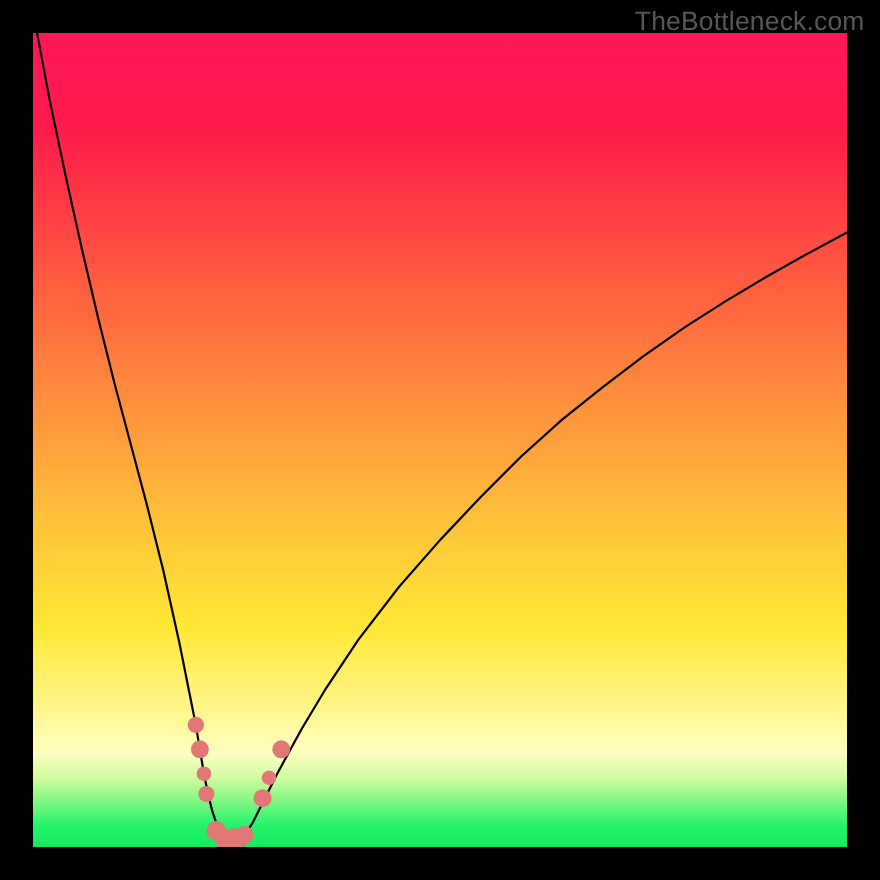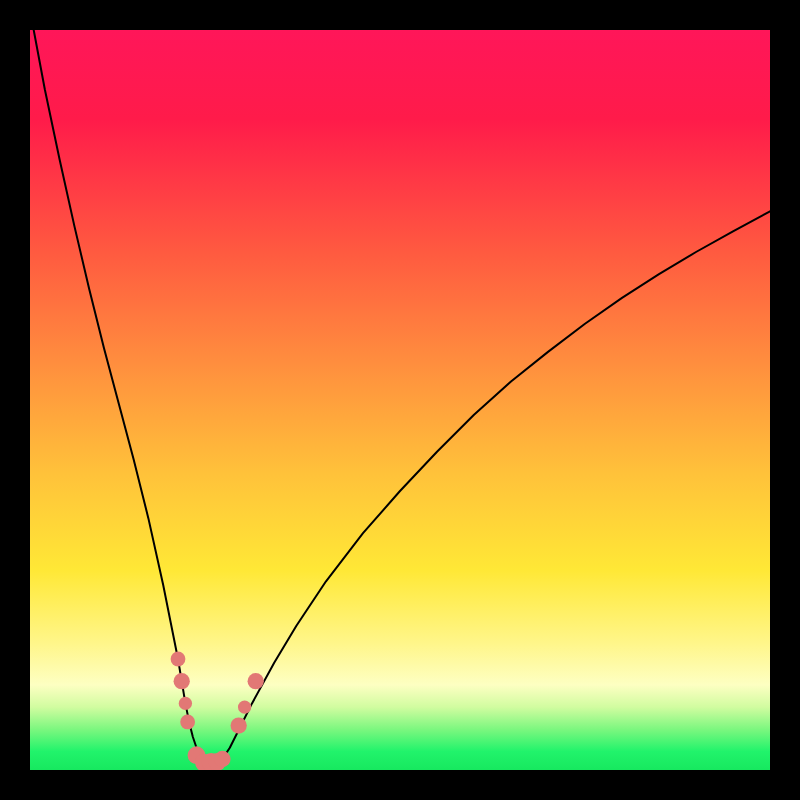--- a/index.html
+++ b/index.html
@@ -48,20 +48,21 @@
     position: absolute;
     inset: 0;
     z-index: 3;
   }
 </style>
 </head>
 <body>
 
 <div class="stage">
 
+  <div class="watermark">TheBottleneck.com</div>
 
   <div class="plot">
 
     <svg class="gradient" viewBox="0 0 100 100" preserveAspectRatio="none">
       <defs>
         <linearGradient id="bg-grad" x1="0" y1="0" x2="0" y2="1">
             <stop offset="0.00%" stop-color="#ff1659"></stop>
             <stop offset="12.00%" stop-color="#ff1b4a"></stop>
             <stop offset="30.00%" stop-color="#ff5a40"></stop>
             <stop offset="45.00%" stop-color="#ff8e3e"></stop>

